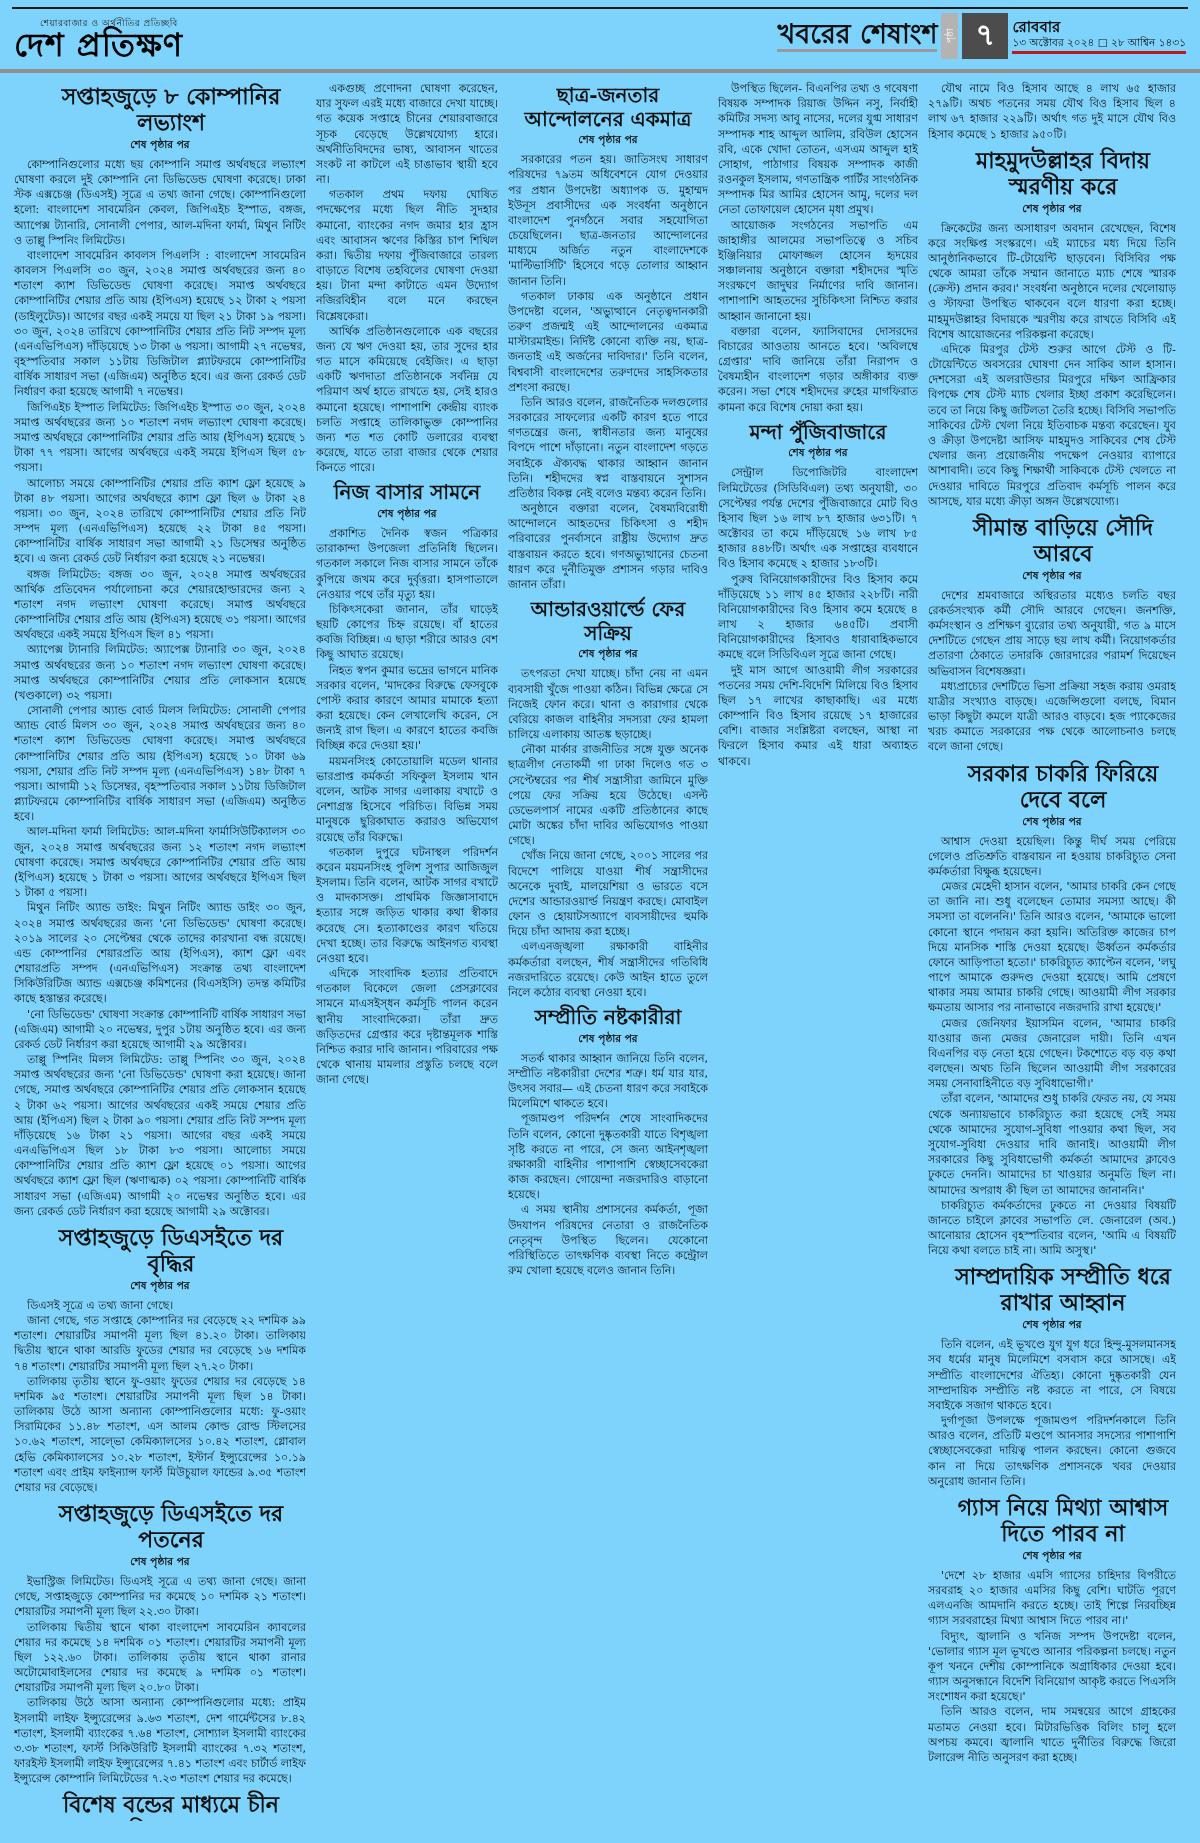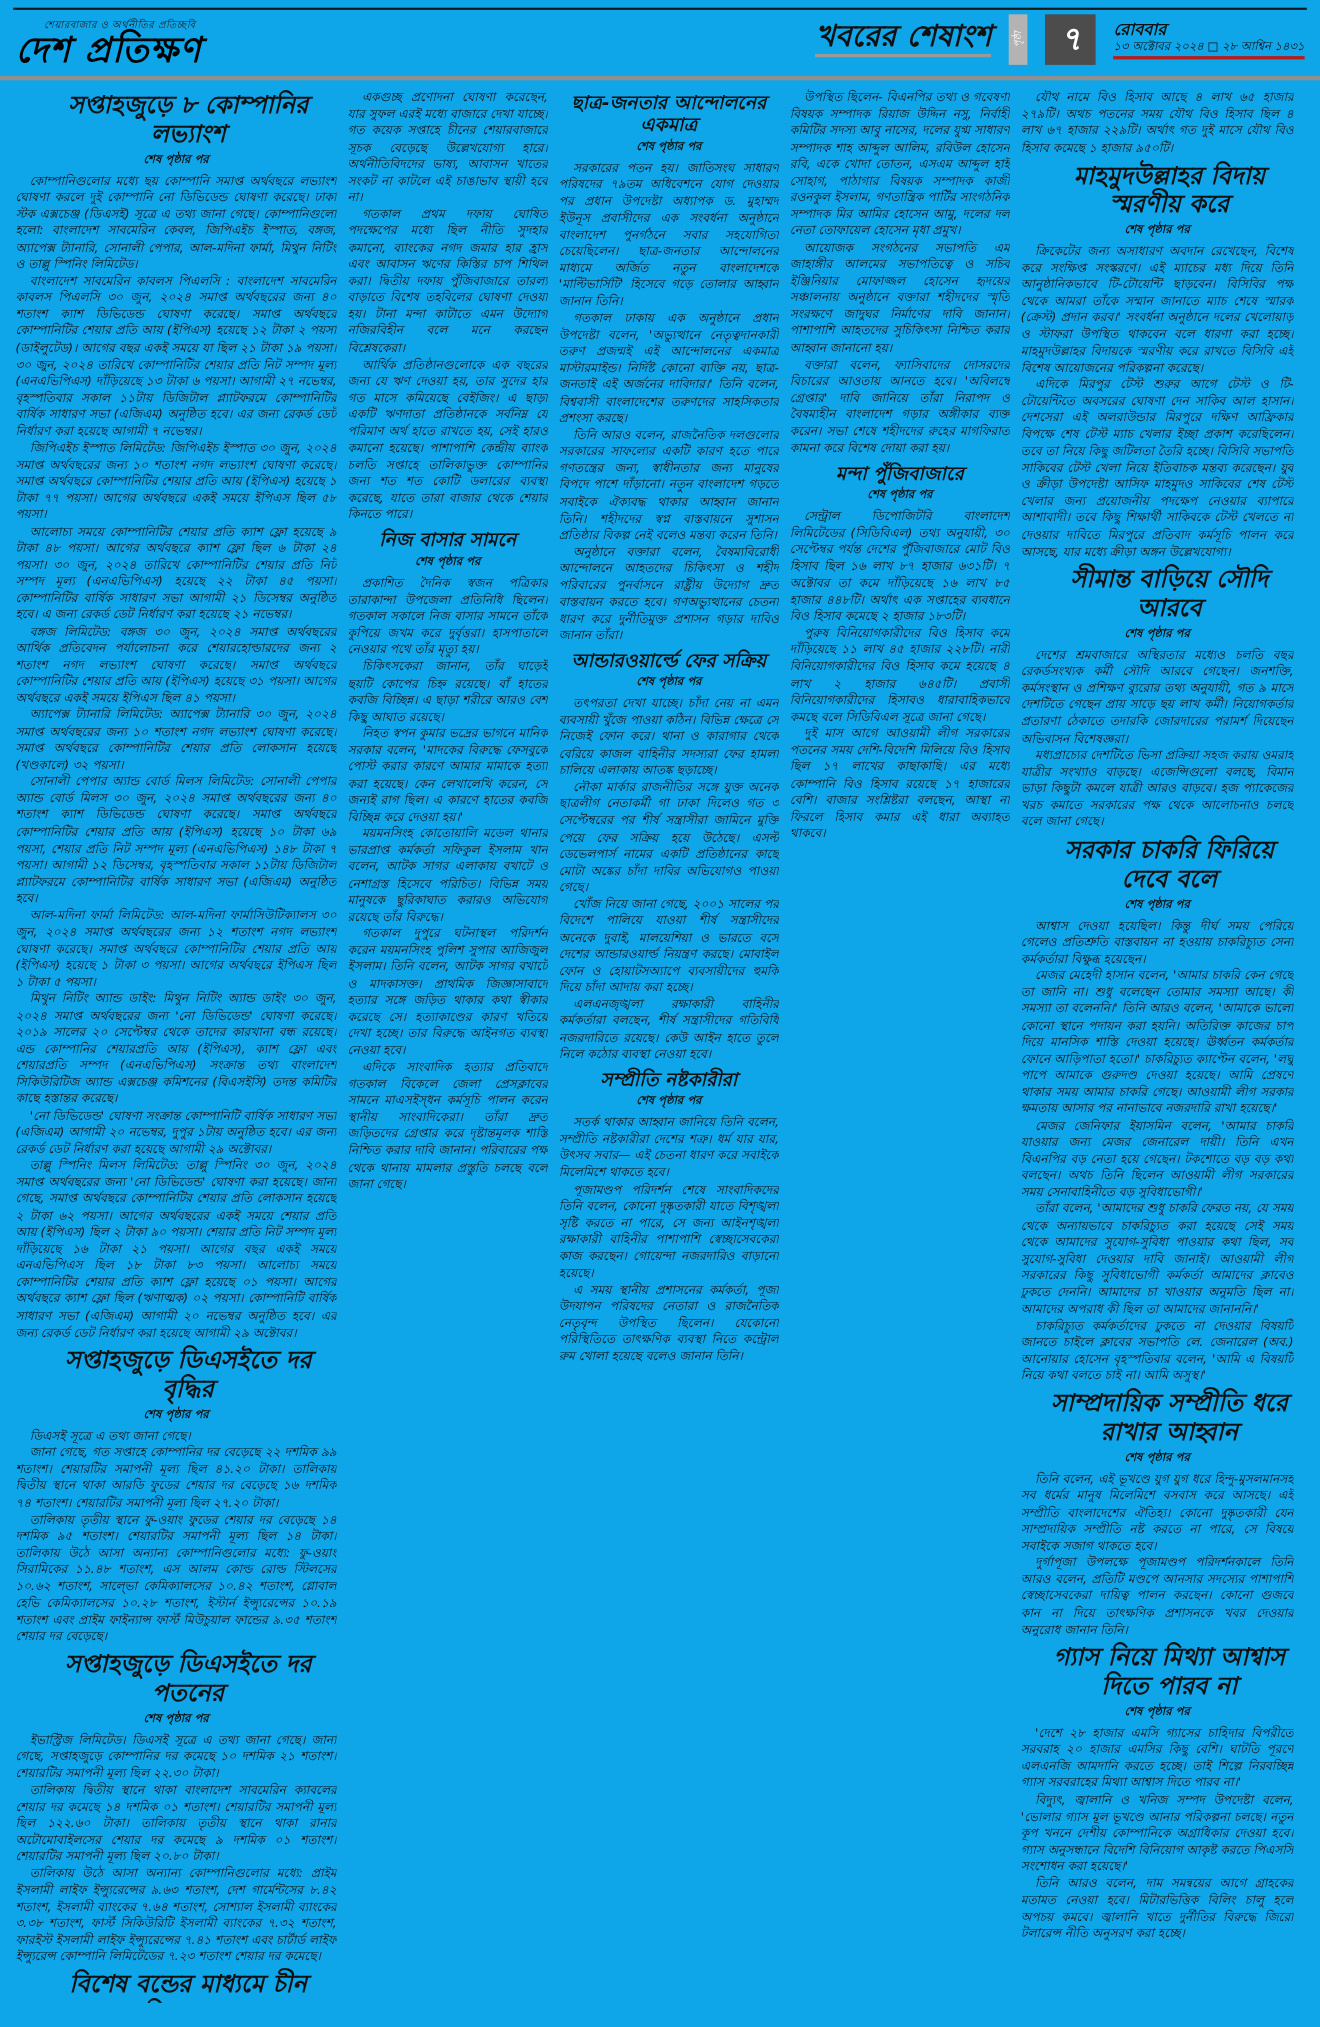--- a/index.html
+++ b/index.html
@@ -1,29 +1,29 @@
 <!DOCTYPE html>
 <html><head>
 <meta charset="utf-8">
 <style>
   html,body{margin:0;padding:0;background:#e8e8e4;}
   .page{
-    width:1200px;height:1843px;margin:0 auto;background:#0ea5e9;color:#111;
+    width:1200px;height:1843px;margin:0 auto;background:#7dd3fc;color:#111;
     font-family:"DejaVu Sans","Liberation Sans",sans-serif;
-    position:relative;overflow:hidden;box-sizing:border-box;font-style:italic;
+    position:relative;overflow:hidden;box-sizing:border-box;
   }
   .toprule{height:2px;background:#1a1a1a;margin:7px 12px 0 12px;}
   .header{
     display:flex;justify-content:space-between;align-items:flex-end;
     padding:4px 14px 6px 14px;border-bottom:4px solid #8f8f8f;
   }
   .masthead{display:flex;flex-direction:column;line-height:1;}
   .tagline{font-size:9px;color:#222;margin:2px 0 1px 26px;letter-spacing:.5px;}
   .logo{font-size:32px;font-weight:bold;color:#000;letter-spacing:1px;line-height:1.05;}
-  .hdr-right{display:flex;align-items:center;gap:16px;padding-bottom:4px;}
+  .hdr-right{display:flex;align-items:center;gap:4px;padding-bottom:4px;}
   .section-title{font-size:27px;font-weight:bold;line-height:1;padding-bottom:2px;border-bottom:3px solid #9a9a9a;}
   .page-word{
     width:17px;height:46px;background:#b3b3b3;color:#fff;font-size:9px;
     display:flex;align-items:center;justify-content:center;
     writing-mode:vertical-rl;transform:rotate(180deg);
   }
   .page-num{
     width:46px;height:46px;background:#4c4c4c;color:#fff;font-size:30px;font-weight:bold;
     display:flex;align-items:center;justify-content:center;
   }
@@ -33,21 +33,21 @@
   .content{display:flex;gap:10px;padding:8px 14px 0 14px;height:1740px;overflow:hidden;}
   .col{overflow:hidden;height:100%;}
   .col.c1{flex:0 0 292px;}
   .col.c2{flex:0 0 182px;}
   .col.c3{flex:0 0 200px;}
   .col.c4{flex:0 0 200px;}
   .col.c5{flex:0 0 248px;}
   .story{margin-bottom:6px;}
   .hl{font-weight:bold;text-align:center;line-height:1.18;margin:3px 0 1px 0;}
   .col.c1 .hl,.col.c5 .hl{font-size:22px;margin-left:22px;}
-  .col.c2 .hl,.col.c3 .hl,.col.c4 .hl{font-size:17px;}
+  .col.c2 .hl,.col.c3 .hl,.col.c4 .hl{font-size:20px;}
   .cont{font-size:10.5px;font-weight:bold;text-align:center;margin:0 0 3px 0;}
   .story p{
     font-size:11px;line-height:1.38;text-align:justify;margin:0;
     text-indent:13px;word-break:break-word;
   }
 </style>
 </head>
 <body>
 
 <div class="page">

